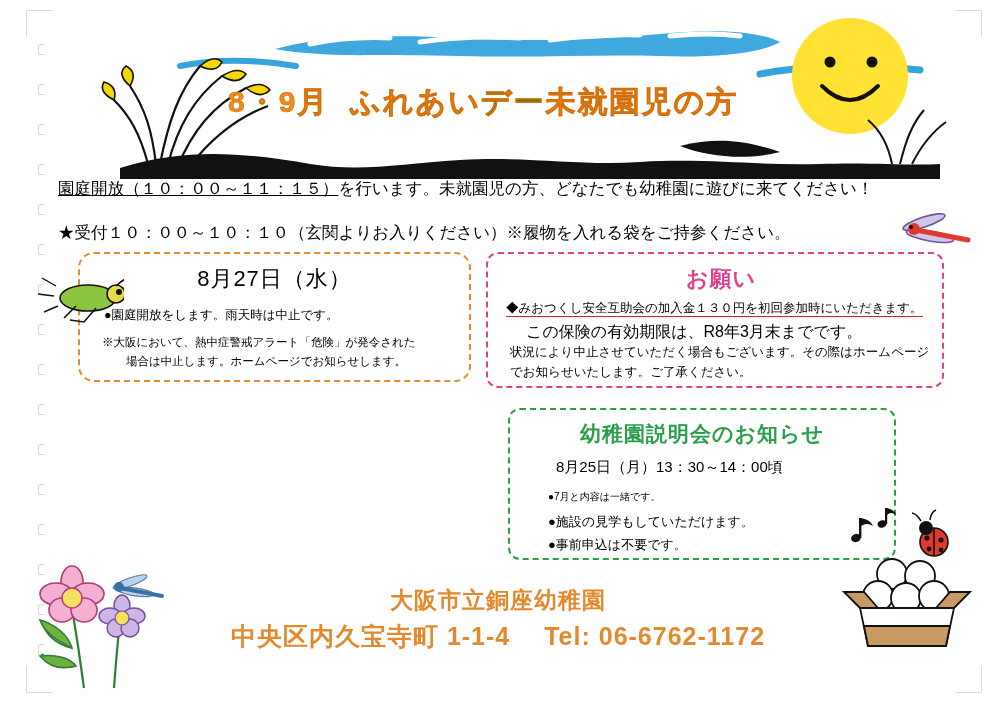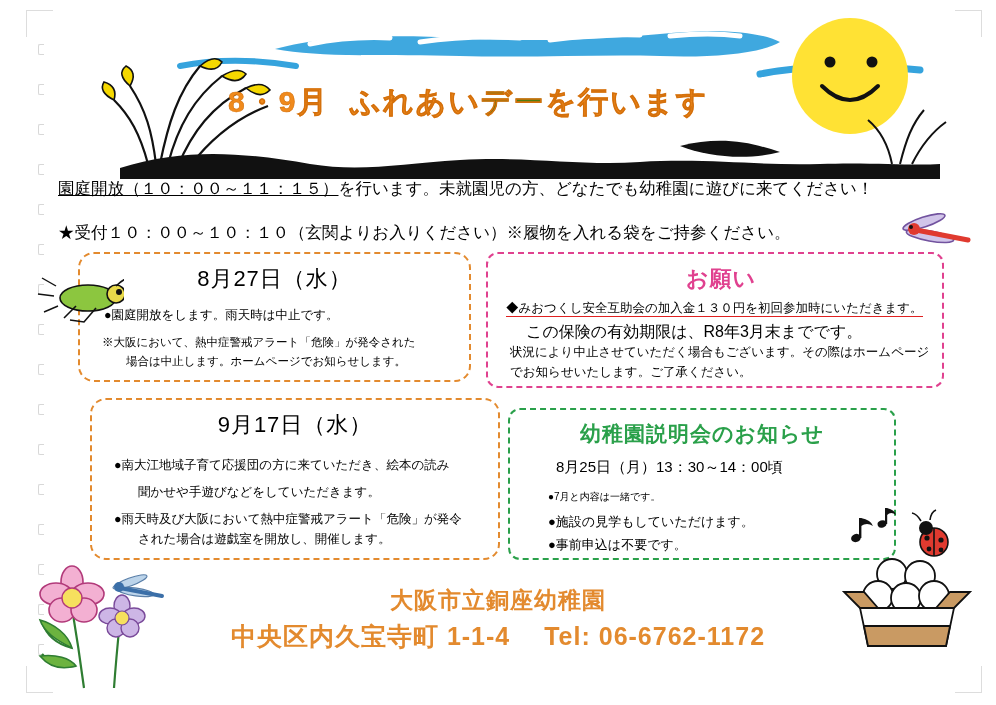--- a/index.html
+++ b/index.html
@@ -231,21 +231,21 @@
     <path d="M620,132 C660,122 690,128 720,138 C690,146 650,144 620,132 Z" fill="#111"></path>
 
     <g stroke="#111" stroke-width="2" fill="none">
       <path d="M840,150 C846,126 852,110 864,96"></path>
       <path d="M852,150 C862,130 872,118 886,108"></path>
       <path d="M832,150 C828,130 820,116 808,106"></path>
     </g>
   </svg>
 
   <div class="title-text">
-    <span>8・9月</span>&nbsp;&nbsp;<span>ふれあい</span><span class="pink">デー</span><span>を行います</span>
+    <span>8・9月</span>&nbsp;&nbsp;<span>ふれあい</span><span class="pink">デー</span><span>未就園児の方</span>
   </div>
 
   <div class="intro1">
     <span class="u">園庭開放（１０：００～１１：１５）</span><span>を行います。未就園児の方、どなたでも幼稚園に遊びに来てください！</span>
   </div>
   <div class="intro2">★受付１０：００～１０：１０（玄関よりお入りください）※履物を入れる袋をご持参ください。</div>
 
   <svg class="art" style="left:890px; top:206px; width:88px; height:58px;" viewBox="0 0 88 58">
     <g stroke="#6b4a9a" stroke-width="1.6" fill="#cfc2e8" opacity="0.95">
       <ellipse cx="34" cy="16" rx="22" ry="5" transform="rotate(-18 34 16)"></ellipse>
@@ -280,27 +280,20 @@
   </svg>
 
   <div class="box box-req">
     <div class="box-title pink">お願い</div>
     <div class="req-l1"><span class="ul-red">◆みおつくし安全互助会の加入金１３０円を初回参加時にいただきます。</span></div>
     <div class="req-l2">この保険の有効期限は、R8年3月末までです。</div>
     <div class="req-l3">状況により中止させていただく場合もございます。その際はホームページ</div>
     <div class="req-l4">でお知らせいたします。ご了承ください。</div>
   </div>
 
-  <div class="box box-sep">
-    <div class="box-title">9月17日（水）</div>
-    <div class="line sep-l1">●南大江地域子育て応援団の方に来ていただき、絵本の読み</div>
-    <div class="line sep-l2">聞かせや手遊びなどをしていただきます。</div>
-    <div class="line sep-l3">●雨天時及び大阪において熱中症警戒アラート「危険」が発令</div>
-    <div class="line sep-l4">された場合は遊戯室を開放し、開催します。</div>
-  </div>
 
   <div class="box box-info">
     <div class="box-title green">幼稚園説明会のお知らせ</div>
     <div class="info-l1">8月25日（月）13：30～14：00頃</div>
     <div class="info-l2">●7月と内容は一緒です。</div>
     <div class="info-l3">●施設の見学もしていただけます。</div>
     <div class="info-l4">●事前申込は不要です。</div>
   </div>
 
   <div class="foot1">大阪市立銅座幼稚園</div>

